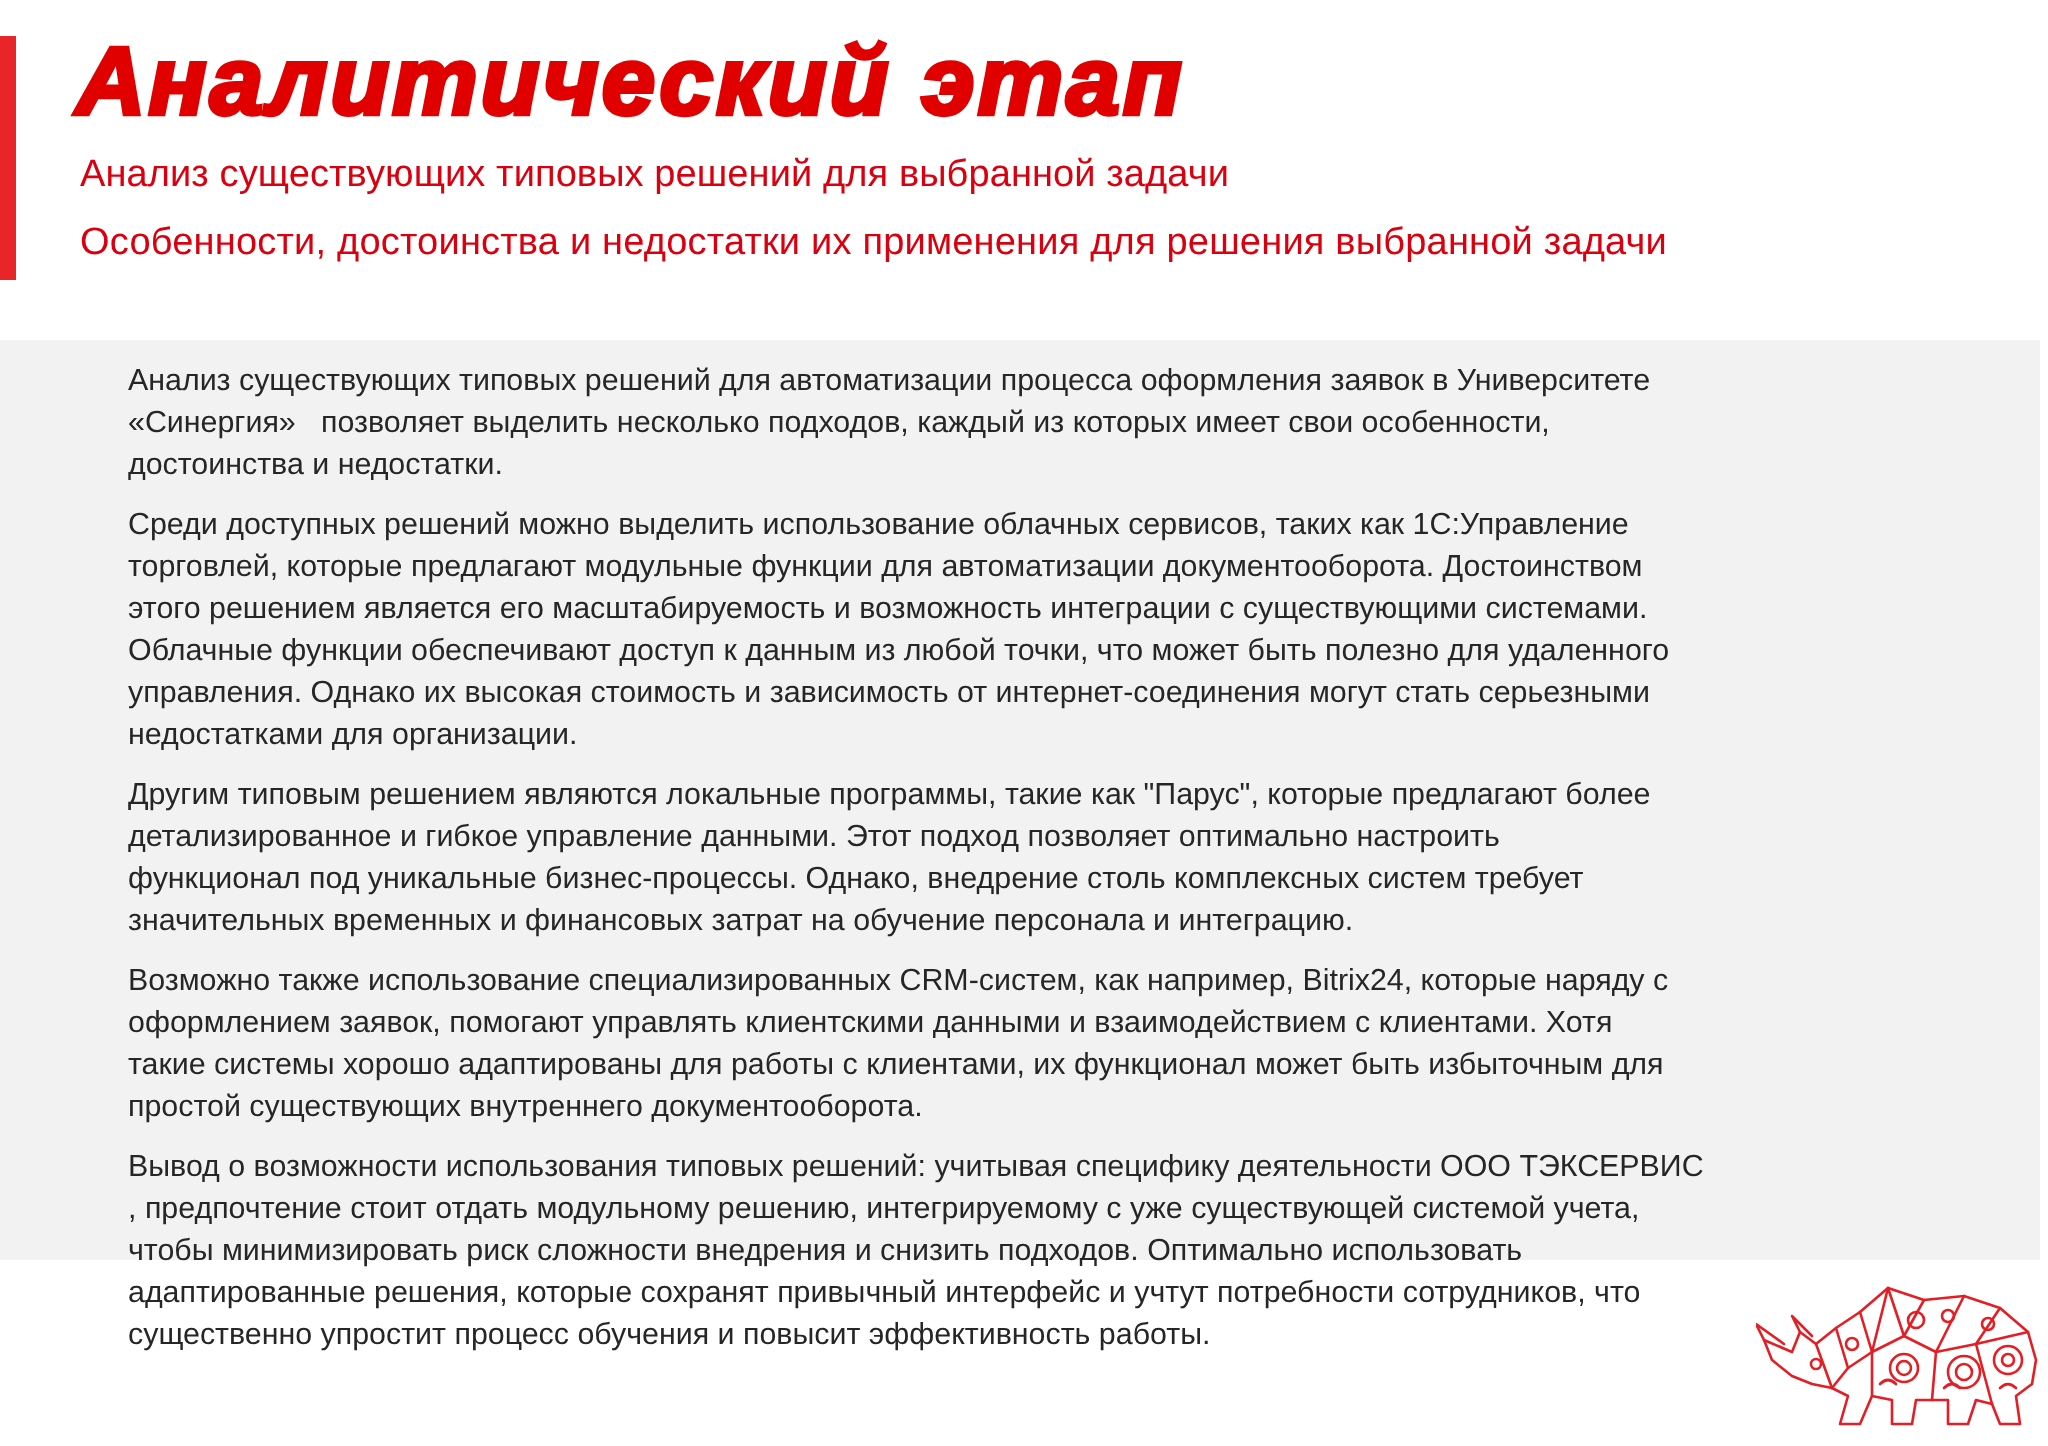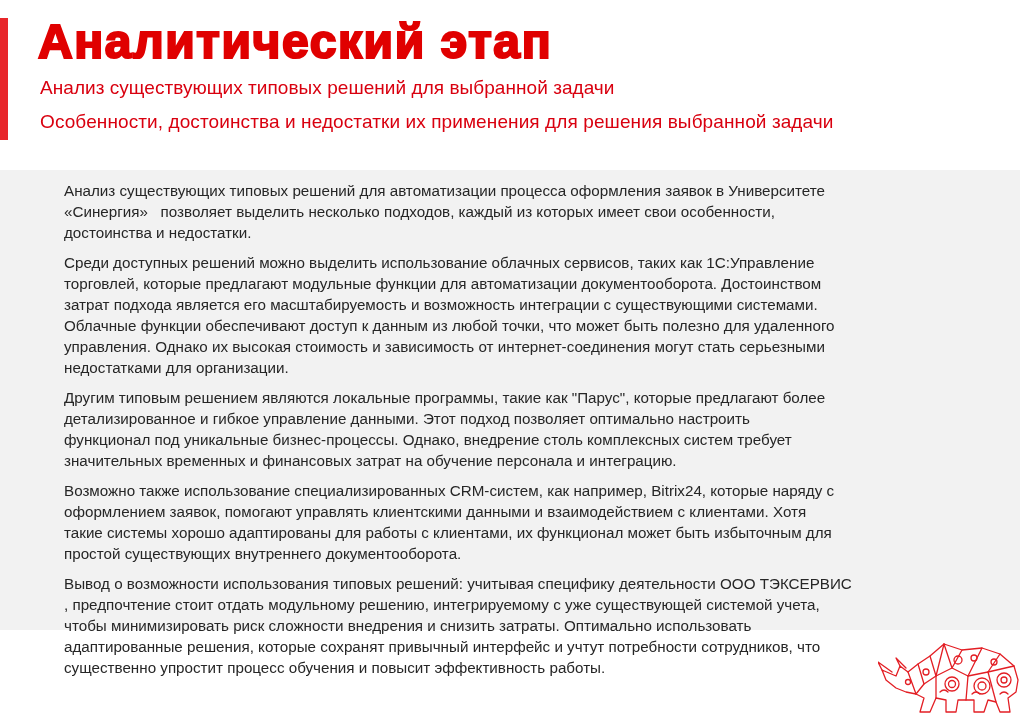--- a/index.html
+++ b/index.html
@@ -28,20 +28,21 @@
       top: 14px;
       margin: 0;
       font-family: "Liberation Sans", sans-serif;
       font-weight: 700;
       font-size: 48px;
       line-height: 56px;
       color: #e00000;
       -webkit-text-stroke: 2.2px #e00000;
       letter-spacing: 1.6px;
       white-space: nowrap;
+      font-style: italic;
     }
     .subtitle {
       position: absolute;
       left: 40px;
       margin: 0;
       font-family: "Liberation Sans", sans-serif;
       font-size: 19px;
       line-height: 24px;
       color: #d9000f;
       white-space: nowrap;
@@ -96,41 +97,41 @@
 
 <div class="body-text">
   <p class="para">
     <span class="line">Анализ существующих типовых решений для автоматизации процесса оформления заявок в Университете</span>
     <span class="line" style="white-space:pre">«Синергия»   позволяет выделить несколько подходов, каждый из которых имеет свои особенности,</span>
     <span class="line">достоинства и недостатки.</span>
   </p>
   <p class="para">
     <span class="line">Среди доступных решений можно выделить использование облачных сервисов, таких как 1С:Управление</span>
     <span class="line">торговлей, которые предлагают модульные функции для автоматизации документооборота. Достоинством</span>
-    <span class="line">затрат подхода является его масштабируемость и возможность интеграции с существующими системами.</span>
+    <span class="line">этого решением является его масштабируемость и возможность интеграции с существующими системами.</span>
     <span class="line">Облачные функции обеспечивают доступ к данным из любой точки, что может быть полезно для удаленного</span>
     <span class="line">управления. Однако их высокая стоимость и зависимость от интернет-соединения могут стать серьезными</span>
     <span class="line">недостатками для организации.</span>
   </p>
   <p class="para">
     <span class="line">Другим типовым решением являются локальные программы, такие как "Парус", которые предлагают более</span>
     <span class="line">детализированное и гибкое управление данными. Этот подход позволяет оптимально настроить</span>
     <span class="line">функционал под уникальные бизнес-процессы. Однако, внедрение столь комплексных систем требует</span>
     <span class="line">значительных временных и финансовых затрат на обучение персонала и интеграцию.</span>
   </p>
   <p class="para">
     <span class="line">Возможно также использование специализированных CRM-систем, как например, Bitrix24, которые наряду с</span>
     <span class="line">оформлением заявок, помогают управлять клиентскими данными и взаимодействием с клиентами. Хотя</span>
     <span class="line">такие системы хорошо адаптированы для работы с клиентами, их функционал может быть избыточным для</span>
     <span class="line">простой существующих внутреннего документооборота.</span>
   </p>
   <p class="para">
     <span class="line">Вывод о возможности использования типовых решений: учитывая специфику деятельности ООО ТЭКСЕРВИС</span>
     <span class="line">, предпочтение стоит отдать модульному решению, интегрируемому с уже существующей системой учета,</span>
-    <span class="line">чтобы минимизировать риск сложности внедрения и снизить затраты. Оптимально использовать</span>
+    <span class="line">чтобы минимизировать риск сложности внедрения и снизить подходов. Оптимально использовать</span>
     <span class="line">адаптированные решения, которые сохранят привычный интерфейс и учтут потребности сотрудников, что</span>
     <span class="line">существенно упростит процесс обучения и повысит эффективность работы.</span>
   </p>
 </div>
 
 <svg class="logo" viewBox="0 0 144 82" fill="none" stroke="#e31e24" stroke-width="1.3" stroke-linejoin="round" stroke-linecap="round">
 
   <path d="M4 34 L18 40 L22 30 L30 36 L40 28 L52 20 L66 8 L84 14 L104 12 L122 18 L136 30 L140 44 L138 56 L130 62 L132 76 L122 76 L118 66 L110 64 L106 76 L96 76 L96 64 L80 64 L78 76 L68 76 L68 64 L58 62 L52 76 L42 76 L46 62 L38 58 L28 56 L18 52 L8 44 Z"></path>
 
   <path d="M4 34 L0 26 L14 36"></path>

